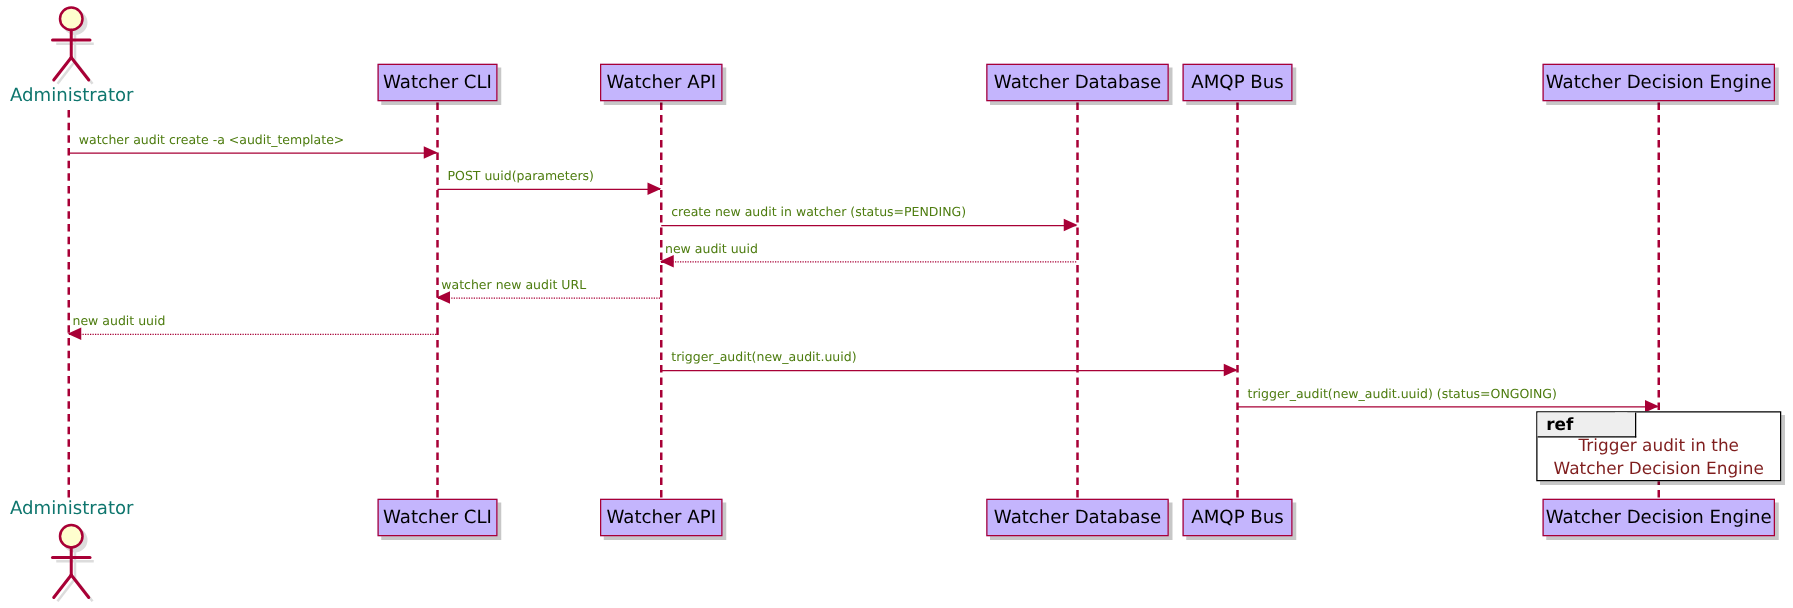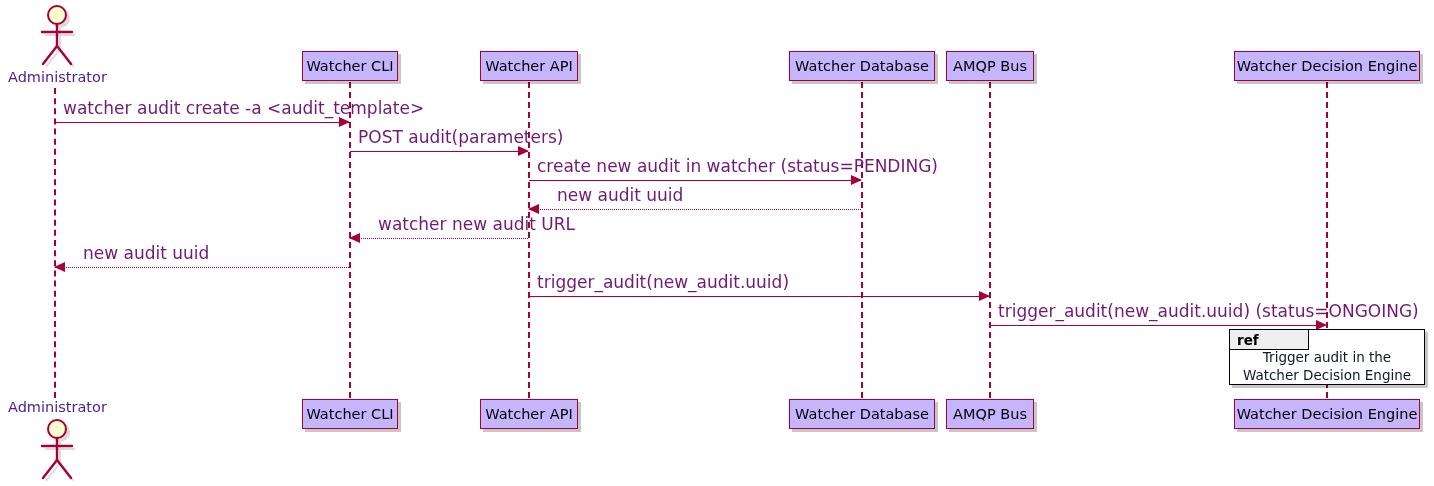--- a/index.html
+++ b/index.html
@@ -15,56 +15,56 @@
     box-shadow:3px 3px 0 0 rgba(0,0,0,0.22);
     display:flex;align-items:center;justify-content:center;
     font-size:14.5px;color:#000;white-space:nowrap;box-sizing:border-box;
     padding:0 10px;height:30px;
   }
 
   
   .actor{position:absolute;}
   .actor svg{display:block;}
   .actor-label{
-    position:absolute;font-size:14.5px;color:#4c1d95;white-space:nowrap;
+    position:absolute;font-size:14.5px;color:#0f766e;white-space:nowrap;
   }
 
   
   .msg{position:absolute;height:0;}
   .msg .line{position:absolute;left:0;top:0;width:100%;height:0;border-top:1.6px solid #A80036;}
   .msg.dotted .line{border-top:1.6px dotted #A80036;}
   .msg .head{position:absolute;top:-5px;width:0;height:0;}
   .msg .head.right{right:-1px;border-top:5.5px solid transparent;border-bottom:5.5px solid transparent;border-left:11px solid #A80036;}
   .msg .head.left{left:-1px;border-top:5.5px solid transparent;border-bottom:5.5px solid transparent;border-right:11px solid #A80036;}
   .msg .label{
-    position:absolute;bottom:4px;font-size:17px;color:#701a75;white-space:nowrap;
+    position:absolute;bottom:4px;font-size:10px;color:#4d7c0f;white-space:nowrap;
     background:transparent;
   }
   .msg .label.start{left:8px;}
-  .msg .label.end{left:28px;}
+  .msg .label.end{left:3px;}
 
   
   .ref-box{
     position:absolute;background:#ffffff;border:1.6px solid #000;
     box-shadow:3px 3px 0 0 rgba(0,0,0,0.22);box-sizing:border-box;
   }
   .ref-tab{
     position:absolute;left:0;top:0;height:19px;background:#EEEEEE;
     border-right:1.6px solid #000;border-bottom:1.6px solid #000;
     display:flex;align-items:center;padding:0 9px 0 7px;
     font-size:13.5px;font-weight:bold;color:#000;
   }
   .ref-tab-corner{
     position:absolute;top:0;width:0;height:0;
     border-top:19px solid #EEEEEE;border-right:10px solid transparent;
   }
   .ref-body{
     position:absolute;left:0;right:0;top:19px;bottom:0;
     display:flex;flex-direction:column;align-items:center;justify-content:center;
-    font-size:13.5px;color:#0f172a;line-height:1.30;
+    font-size:13.5px;color:#7f1d1d;line-height:1.30;
   }
   .ref-body div{white-space:nowrap;}
 </style>
 </head>
 <body>
 
 <div id="diagram">
 
   <div class="lifeline" style="left:54px;  top:88px;  height:310px;"></div>
   <div class="lifeline" style="left:349px; top:82px;  height:316px;"></div>
@@ -103,21 +103,21 @@
 
   <div class="msg" style="left:55px;top:122px;width:294px;">
     <div class="line"></div>
     <div class="head right"></div>
     <div class="label start">watcher audit create -a &lt;audit_template&gt;</div>
   </div>
 
   <div class="msg" style="left:350px;top:151px;width:178px;">
     <div class="line"></div>
     <div class="head right"></div>
-    <div class="label start">POST audit(parameters)</div>
+    <div class="label start">POST uuid(parameters)</div>
   </div>
 
   <div class="msg" style="left:529px;top:180px;width:332px;">
     <div class="line"></div>
     <div class="head right"></div>
     <div class="label start">create new audit in watcher (status=PENDING)</div>
   </div>
 
   <div class="msg dotted" style="left:529px;top:209px;width:332px;">
     <div class="line"></div>

